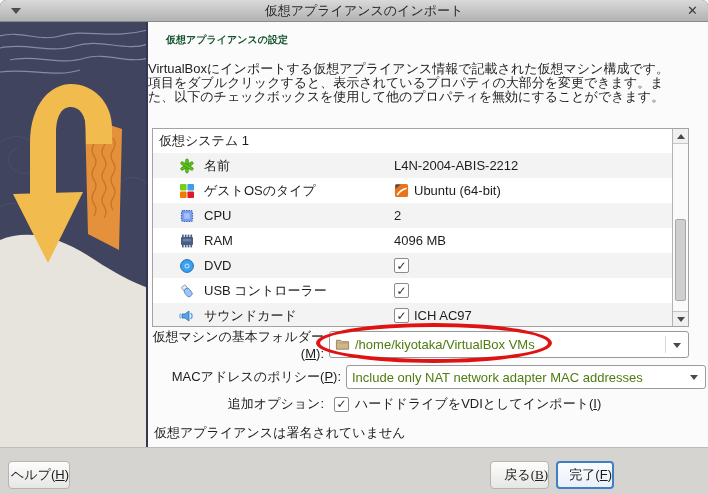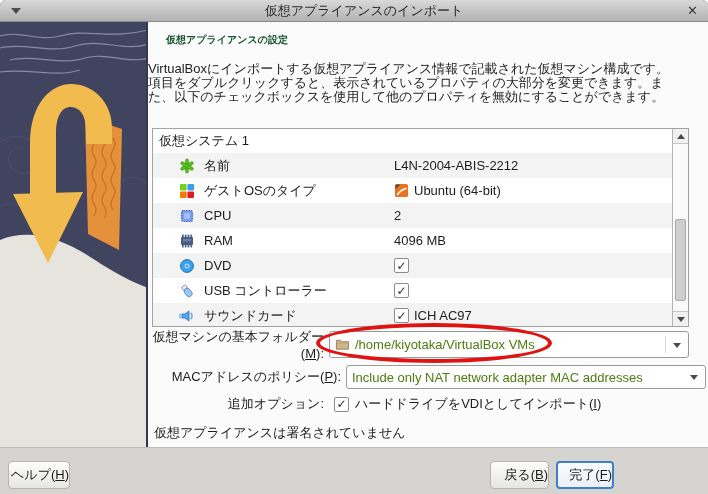--- a/index.html
+++ b/index.html
@@ -77,21 +77,21 @@
   .red-ellipse { position:absolute; left:316px; top:323px; width:236px; height:40px;
     border:4.5px solid #e01313; border-radius:50%; z-index:60; pointer-events:none; }
 
   
   .footer { position:absolute; left:0; top:447px; width:708px; height:47px;
     background:#d6d4d0; border-top:1px solid #bebcb8; }
   .btn { position:absolute; top:13px; height:28px; border:1px solid #b6b4b0; border-radius:4px;
     background:linear-gradient(#fdfdfd,#e6e6e4); display:flex; align-items:center; justify-content:flex-end;
     font-size:13px; color:#1c1c1c; cursor:default; }
   .btn-help { left:8px; width:62px; }
-  .btn-back { left:490px; width:59px; }
+  .btn-back { left:490px; width:59px;font-family:Liberation Serif, serif; }
   .btn-finish { left:556px; width:58px; border:2px solid #3e7fc6; background:linear-gradient(#fbfdff,#e9f0f8); }
   .btn-cancel { left:621px; width:72px;margin-top:42px; }
 </style>
 </head>
 <body>
 
 <div class="window">
 
   <div class="titlebar">
     <span class="shade-btn"></span>

